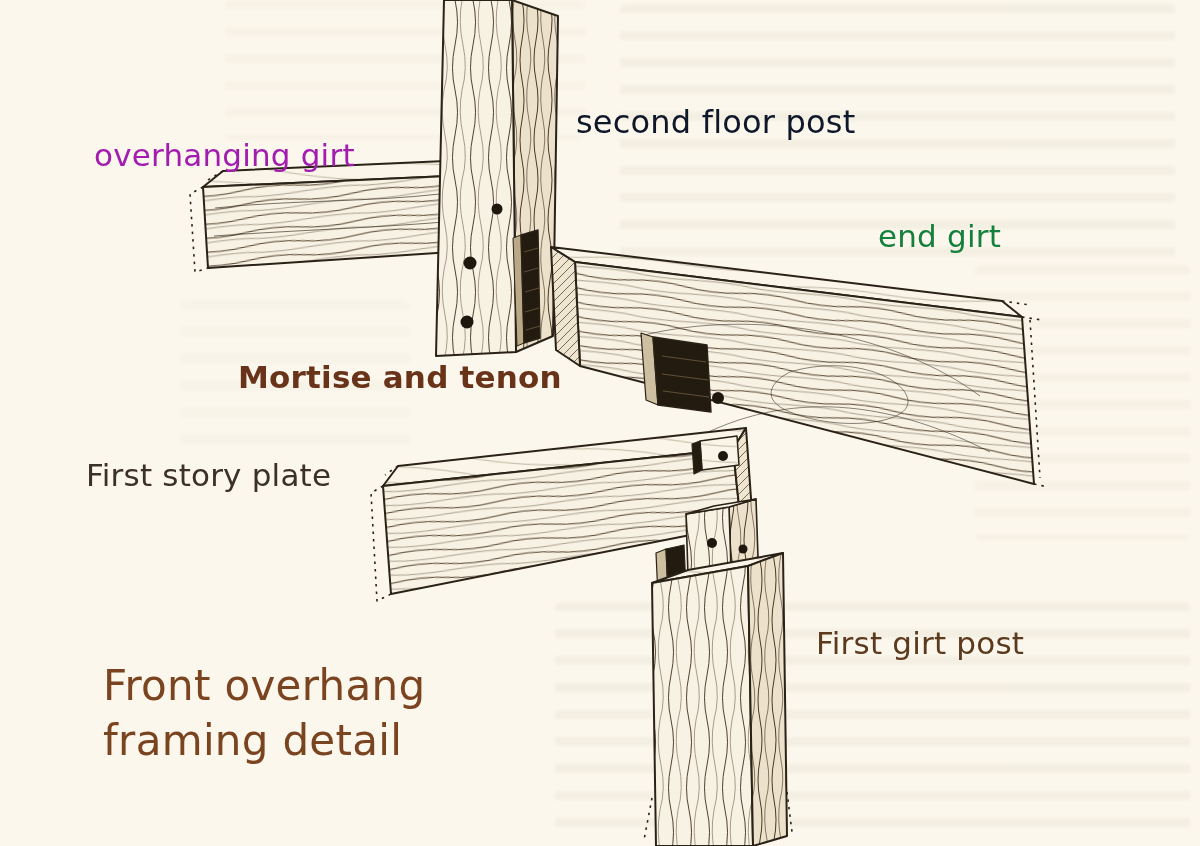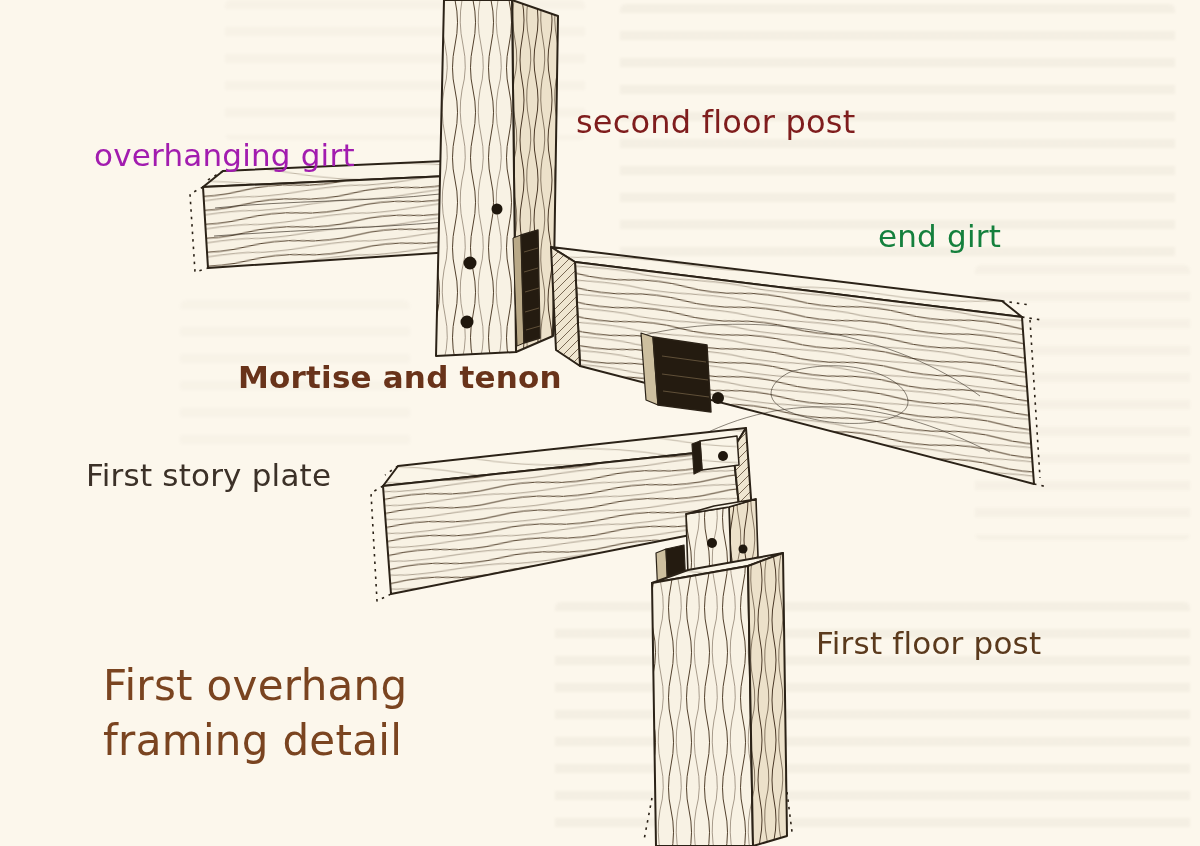--- a/index.html
+++ b/index.html
@@ -155,30 +155,30 @@
         <polygon points="656,553 666,549 668,593 658,597" fill="#cdbf9f" stroke-width="1.2"></polygon>
         <polygon points="666,549 684,545 686,589 668,593" fill="#241b10" stroke-width="1.2"></polygon>
         <polygon points="652,583 748,566 783,553 688,570" fill="url(#pTop)"></polygon>
         <polygon points="652,583 748,566 753,846 656,846" fill="url(#pV)"></polygon>
         <polygon points="748,566 783,553 787,836 753,846" fill="url(#pVd)"></polygon>
         <path d="M652,798 l-8,42 M787,792 l5,40" stroke-width="1.6" stroke-dasharray="2.5 5"></path>
       </g>
     </g>
   </svg>
 
-  <div class="label l-second" style="color: #7f1d1d;">second floor post</div>
+  <div class="label l-second" style="color: #0f172a;">second floor post</div>
 
   <div class="label l-over" style="color: #a21caf;">overhanging girt</div>
 
   <div class="label l-end" style="color: #15803d;">end girt</div>
 
   <div class="label l-mortise" style="color: rgb(105, 51, 26);">Mortise and tenon</div>
 
   <div class="label l-plate" style="color: rgb(60, 49, 40);">First story plate</div>
 
-  <div class="label l-post1" style="color: rgb(91, 58, 29);">First floor post</div>
+  <div class="label l-post1" style="color: rgb(91, 58, 29);">First girt post</div>
 
   <div class="title" style="color: rgb(122, 68, 32);">
-    <div>First overhang</div>
+    <div>Front overhang</div>
     <div>framing detail</div>
   </div>
 
 </div>
 
 </body></html>

